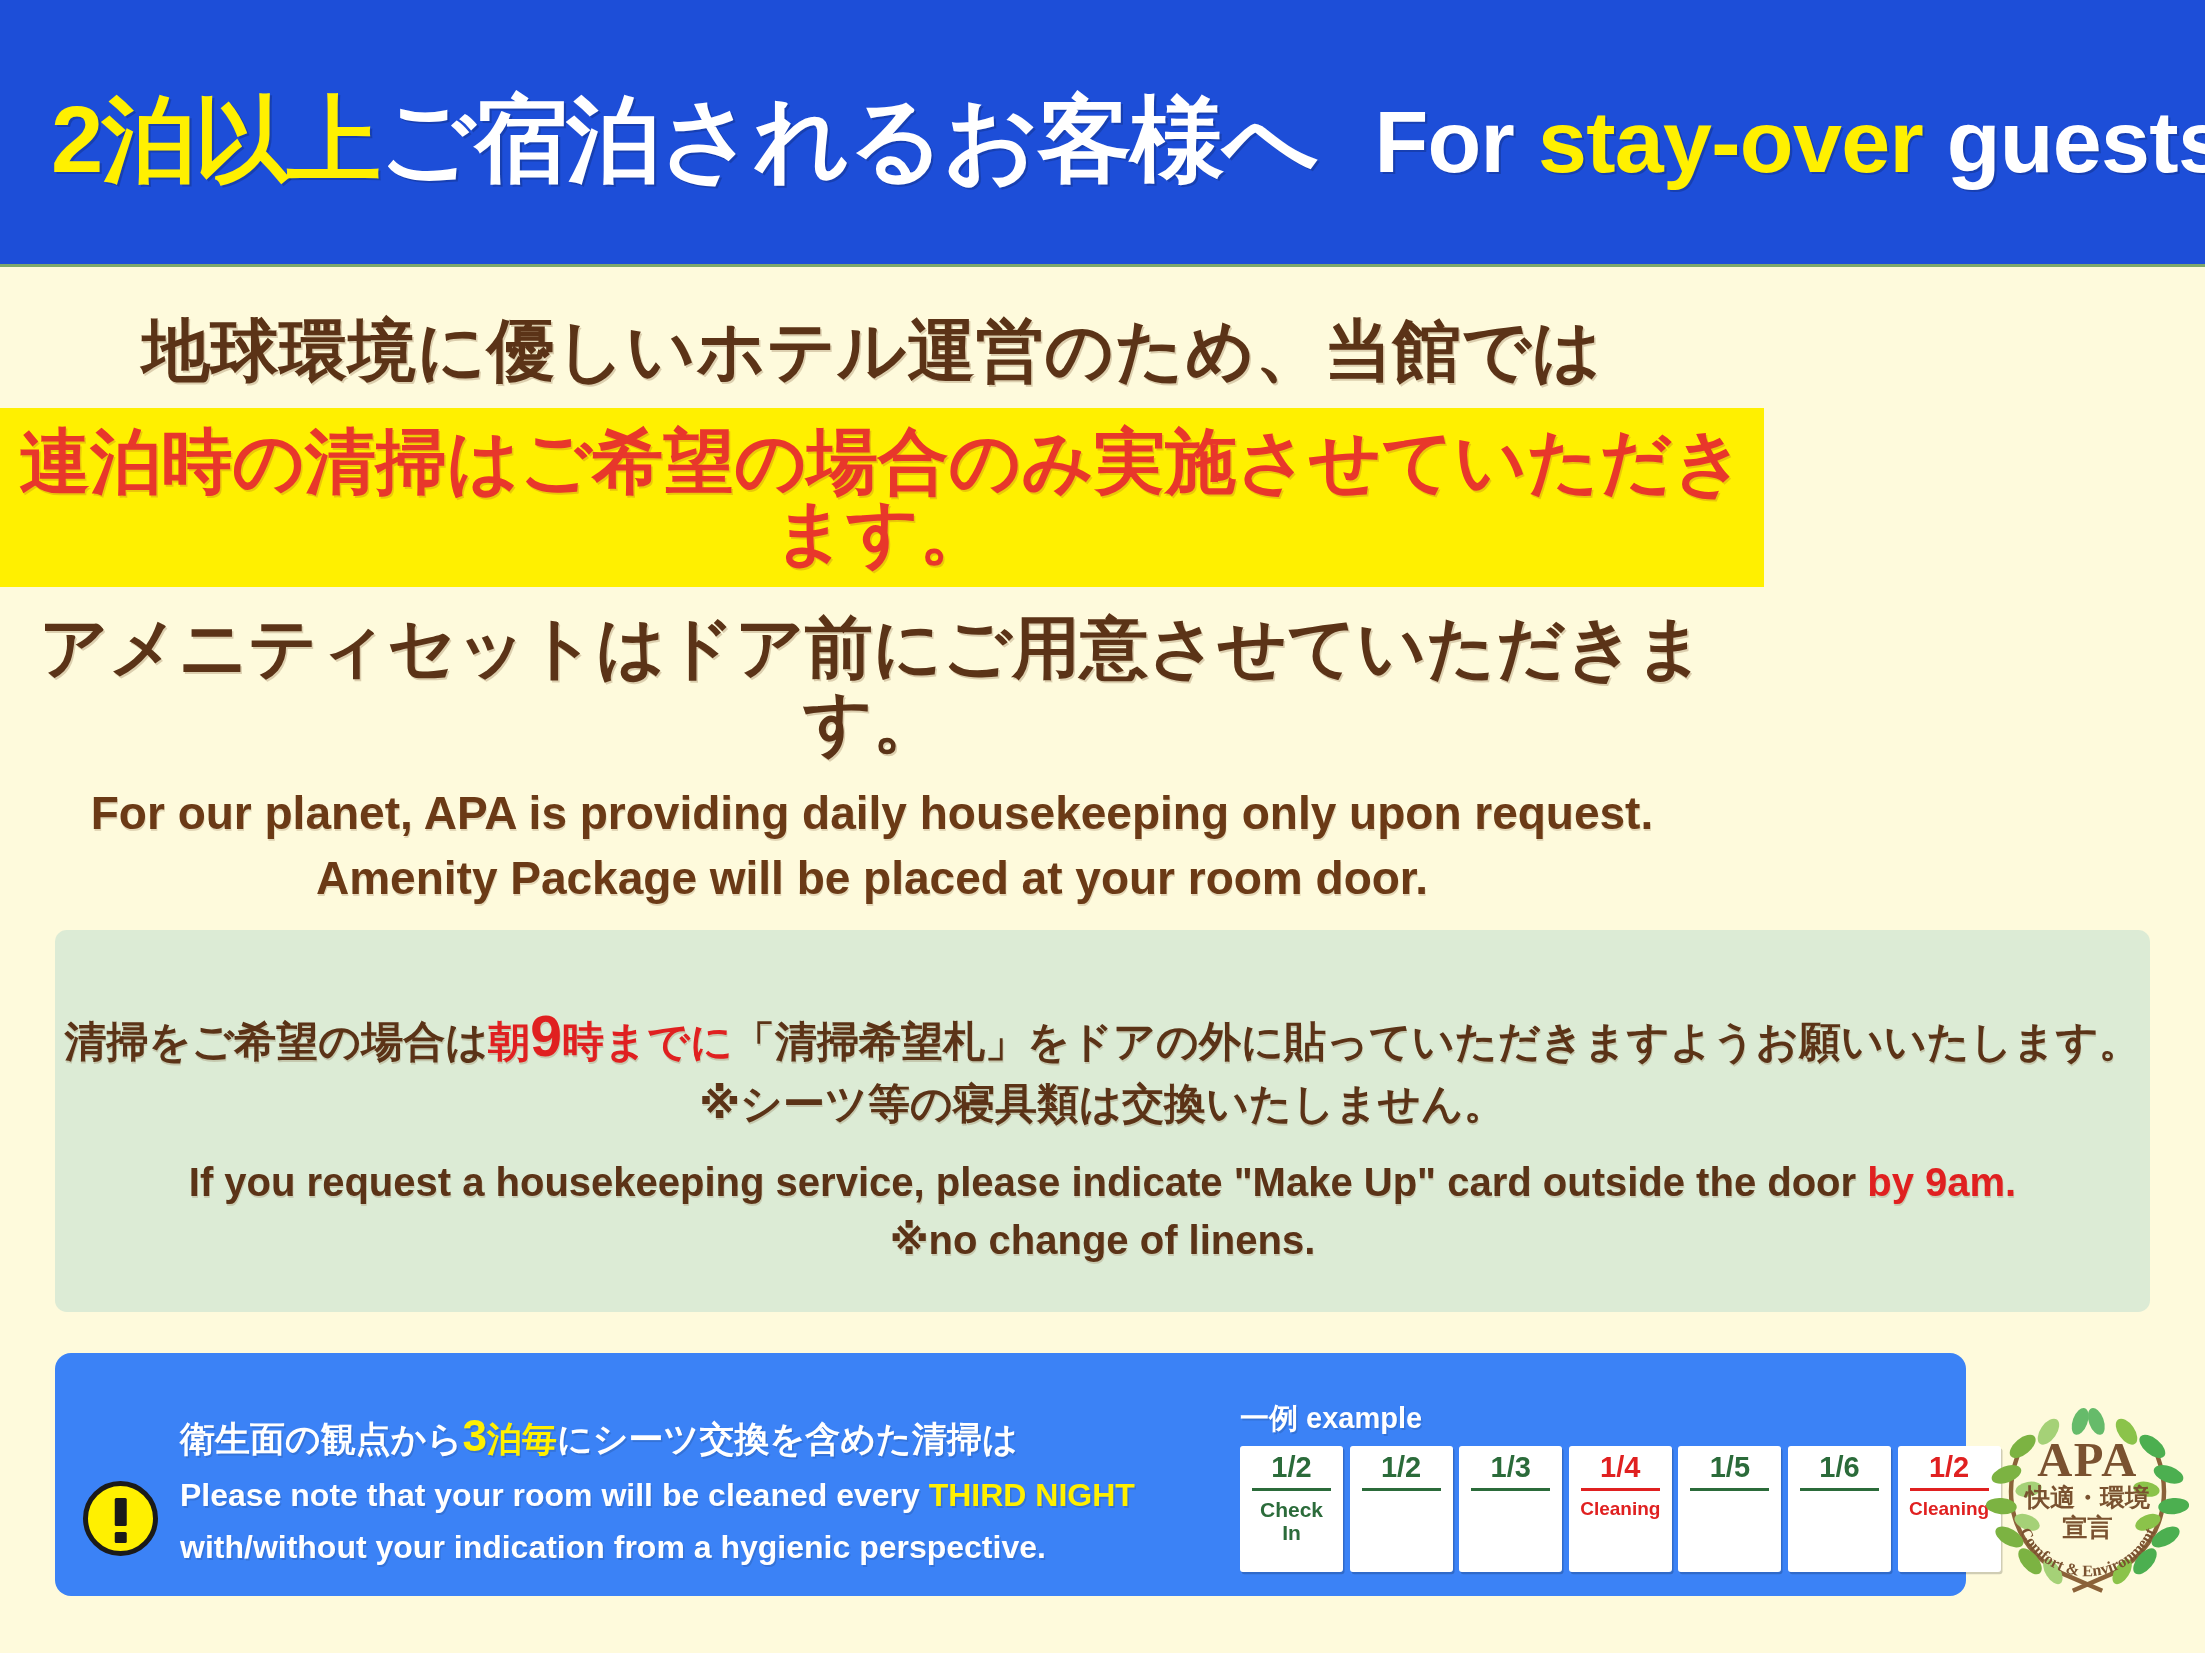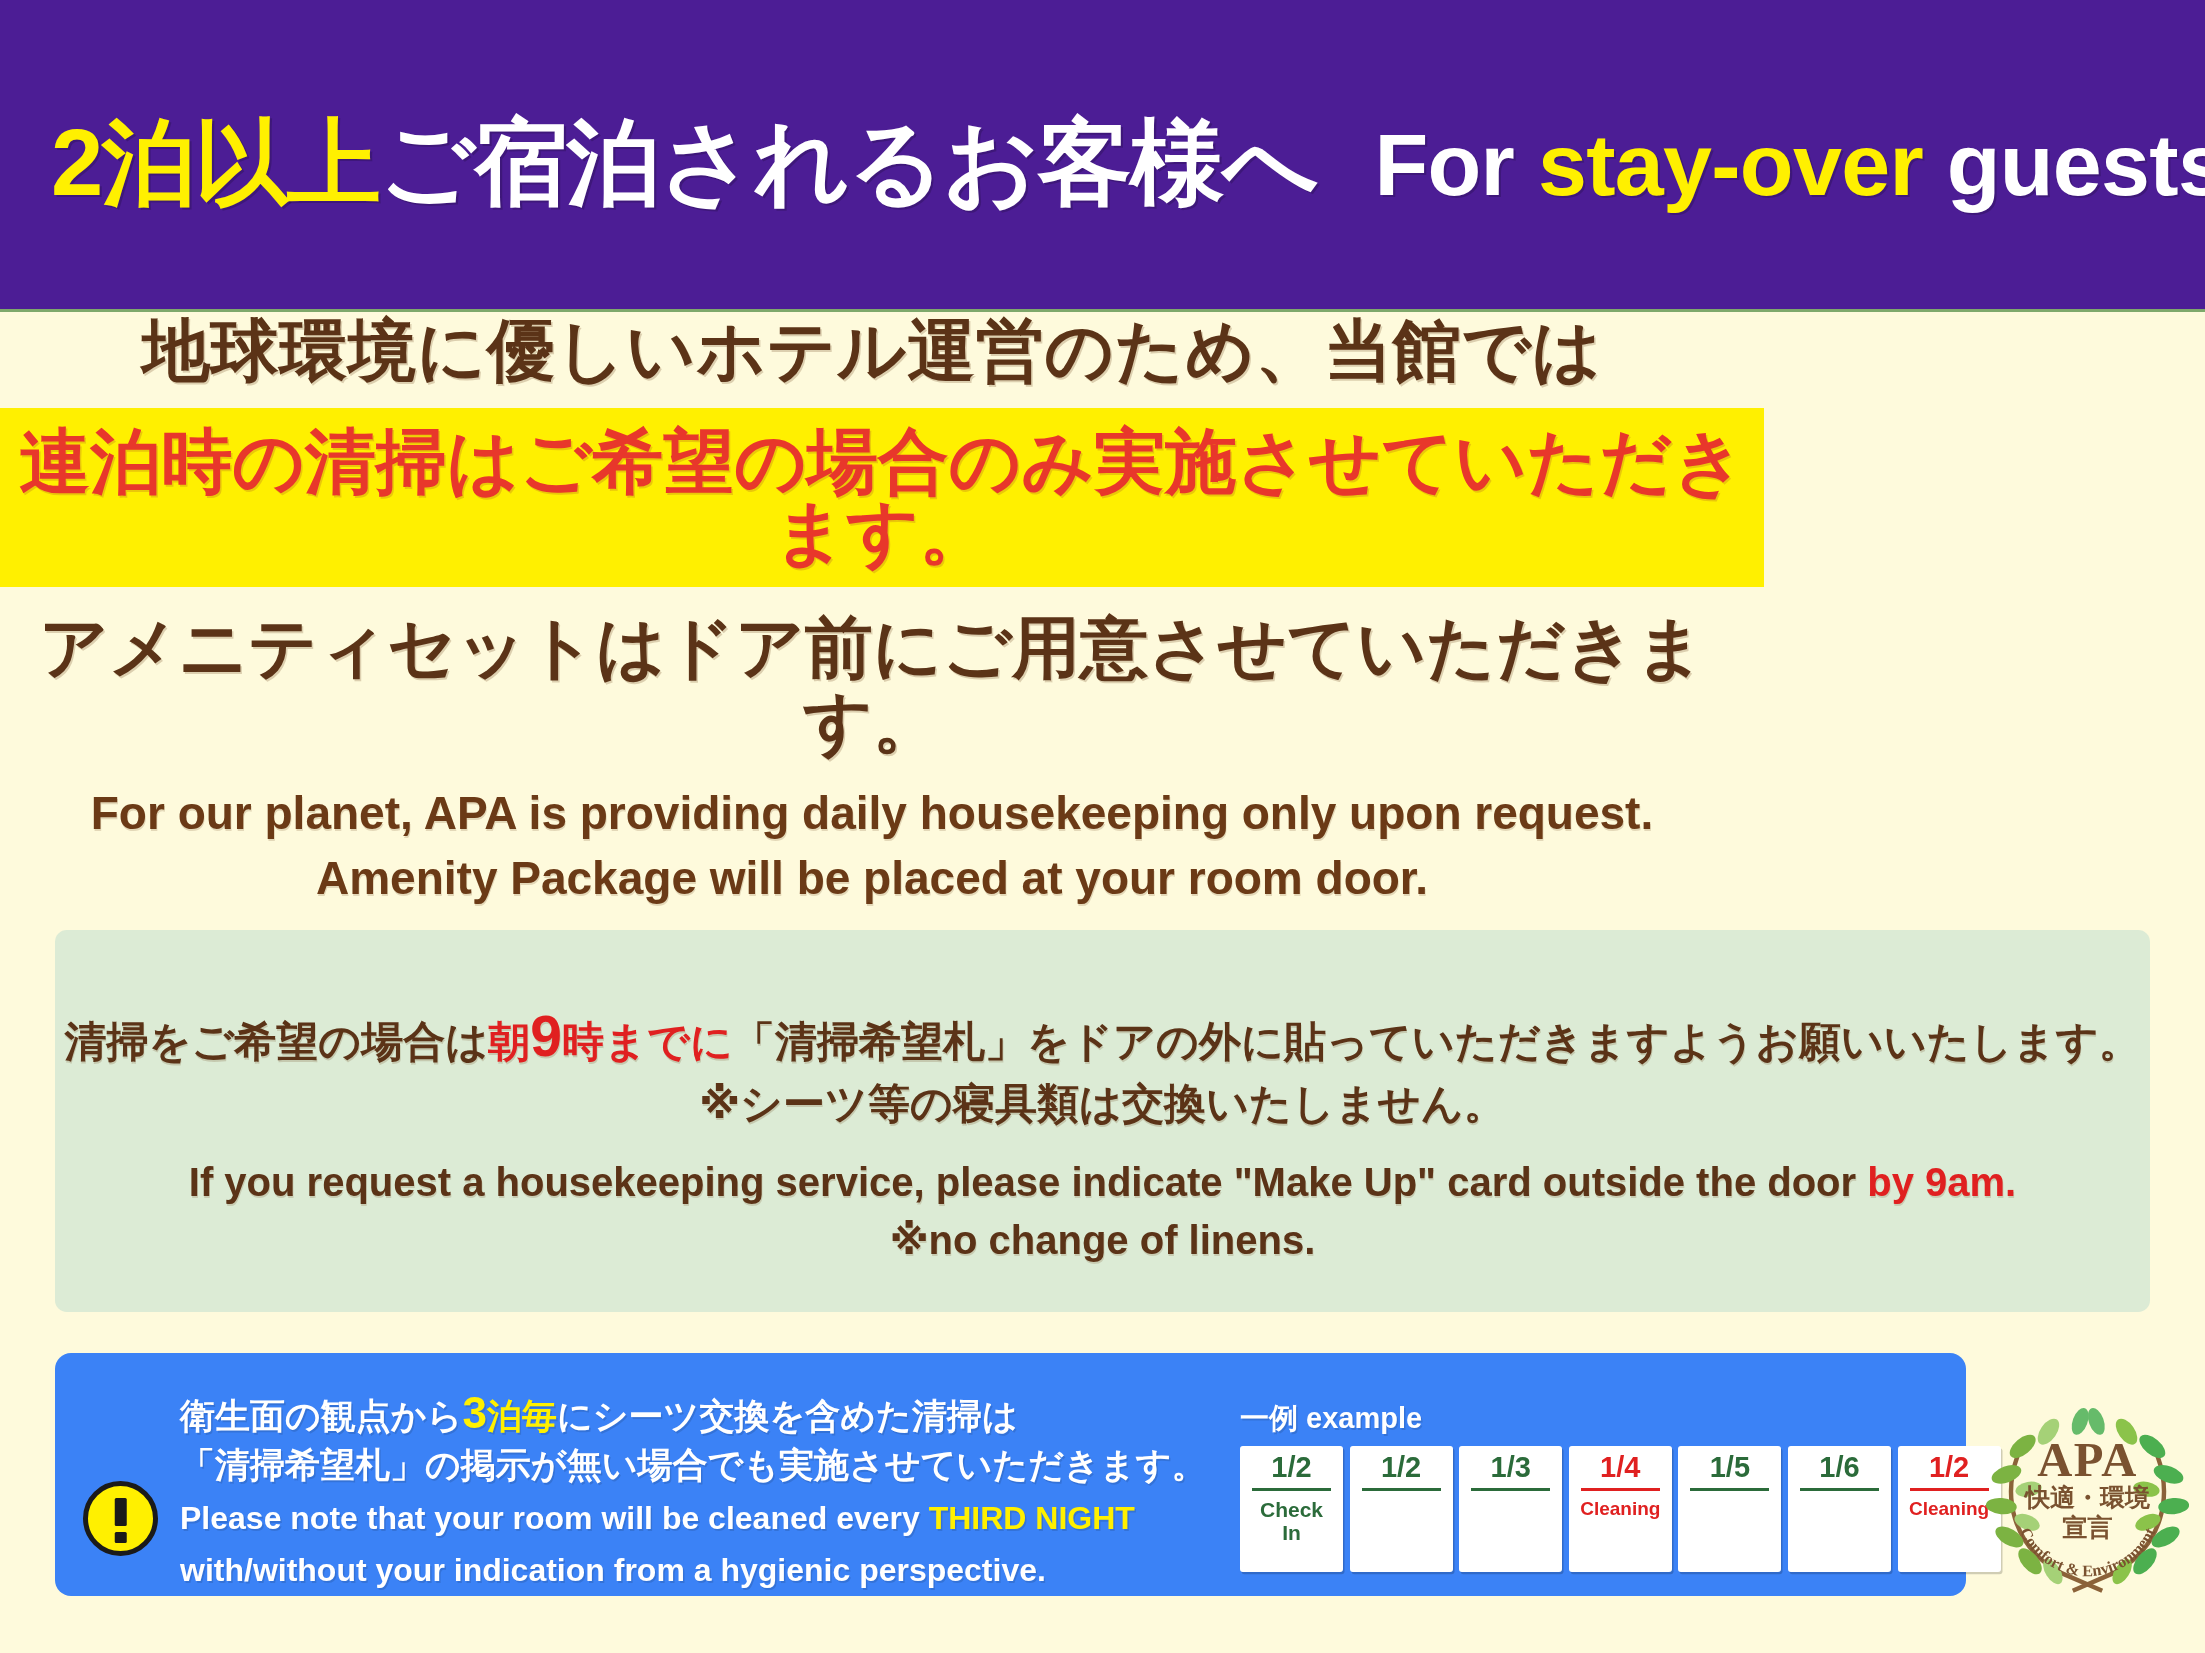--- a/index.html
+++ b/index.html
@@ -13,22 +13,22 @@
     font-family: "Liberation Sans", "DejaVu Sans", sans-serif;
     overflow: hidden;
     position: relative;
   }
 
   
   .header {
     position: absolute;
     left: 0; top: 0;
     width: 2205px;
-    height: 312px;
-    background: #4c1d95;
+    height: 267px;
+    background: #1d4ed8;
     border-bottom: 3.7px solid #7ea86b;
     box-sizing: border-box;
     display: flex;
     align-items: center;
   }
   .header-inner {
     display: flex;
     align-items: baseline;
     white-space: nowrap;
     padding-left: 51px;
@@ -322,21 +322,20 @@
   <div class="info-en-1"><span>If you request a housekeeping service, please indicate "Make Up" card outside the door </span><span class="red">by 9am.</span></div>
   <div class="info-en-2">※no change of linens.</div>
 </div>
 
 <div class="notice">
 
   <div class="warn-icon"></div>
 
   <div class="notice-text">
     <div class="nt-jp"><span>衛生面の観点から</span><span class="hl"><span class="big">3</span><span>泊毎</span></span><span>にシーツ交換を含めた清掃は</span></div>
-    <div class="nt-jp">「清掃希望札」の掲示が無い場合でも実施させていただきます。</div>
     <div class="nt-en"><span>Please note that your room will be cleaned every </span><span class="hl">THIRD NIGHT</span></div>
     <div class="nt-en">with/without your indication from a hygienic perspective.</div>
   </div>
 
   <div class="example">
     <div class="example-label">一例 example</div>
     <div class="cal-row">
         <div class="cal-cell">
           <div class="cal-date">1/2</div>
           <div class="cal-sep"></div>

